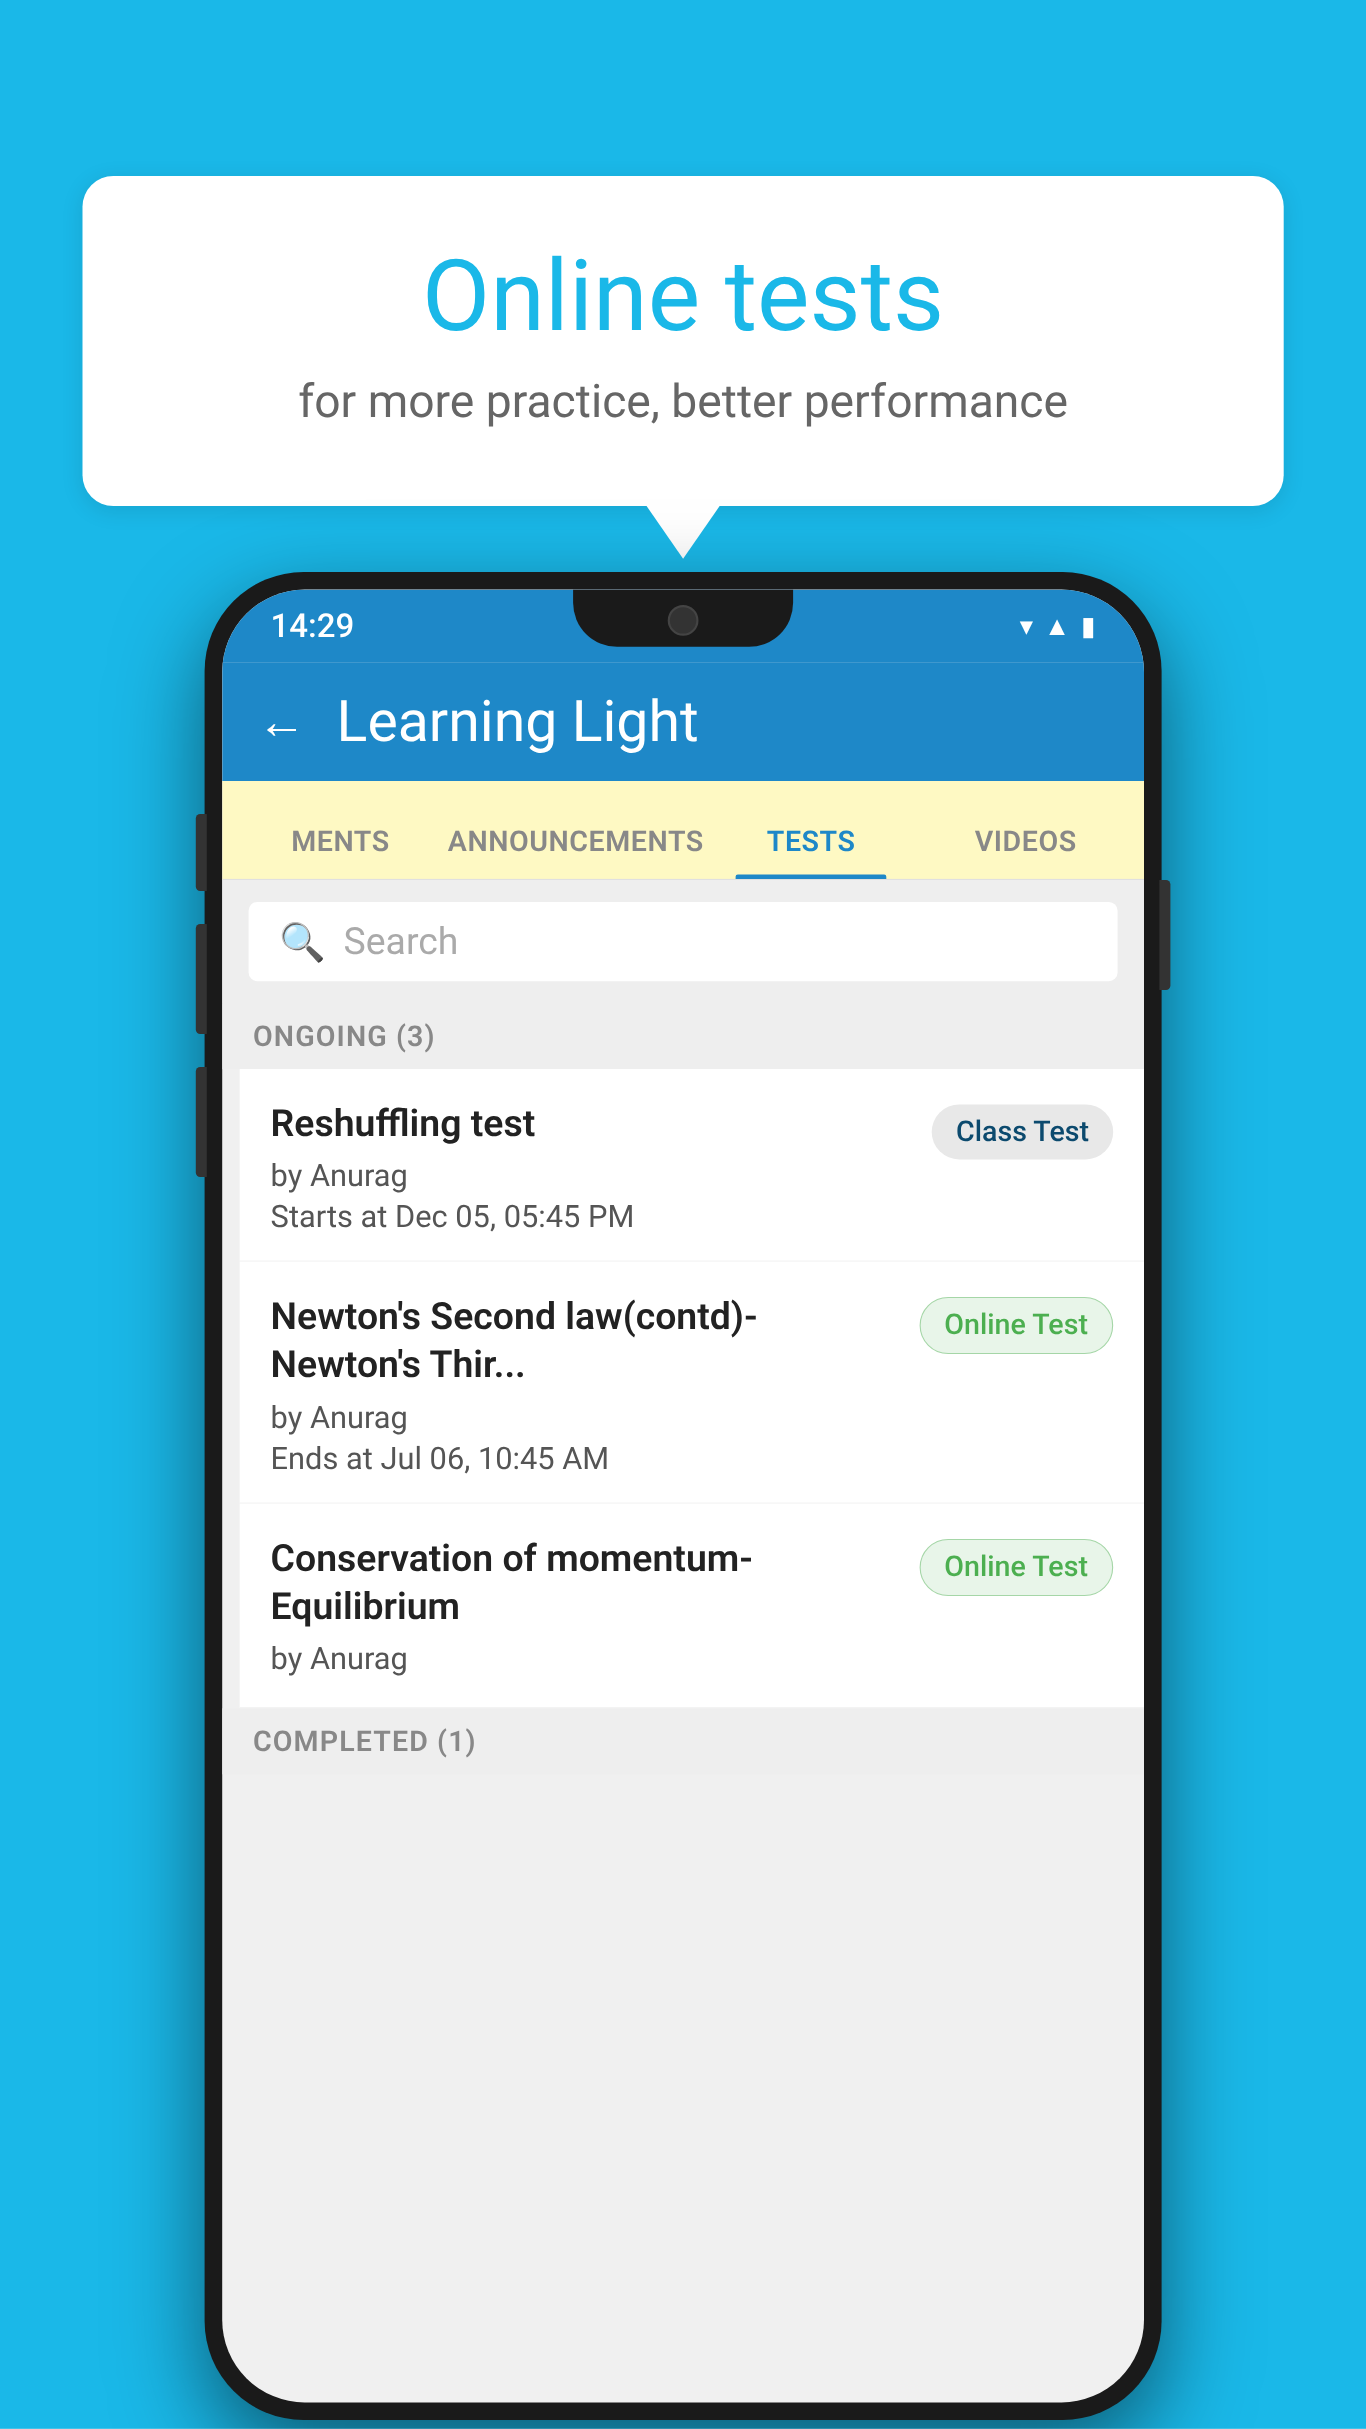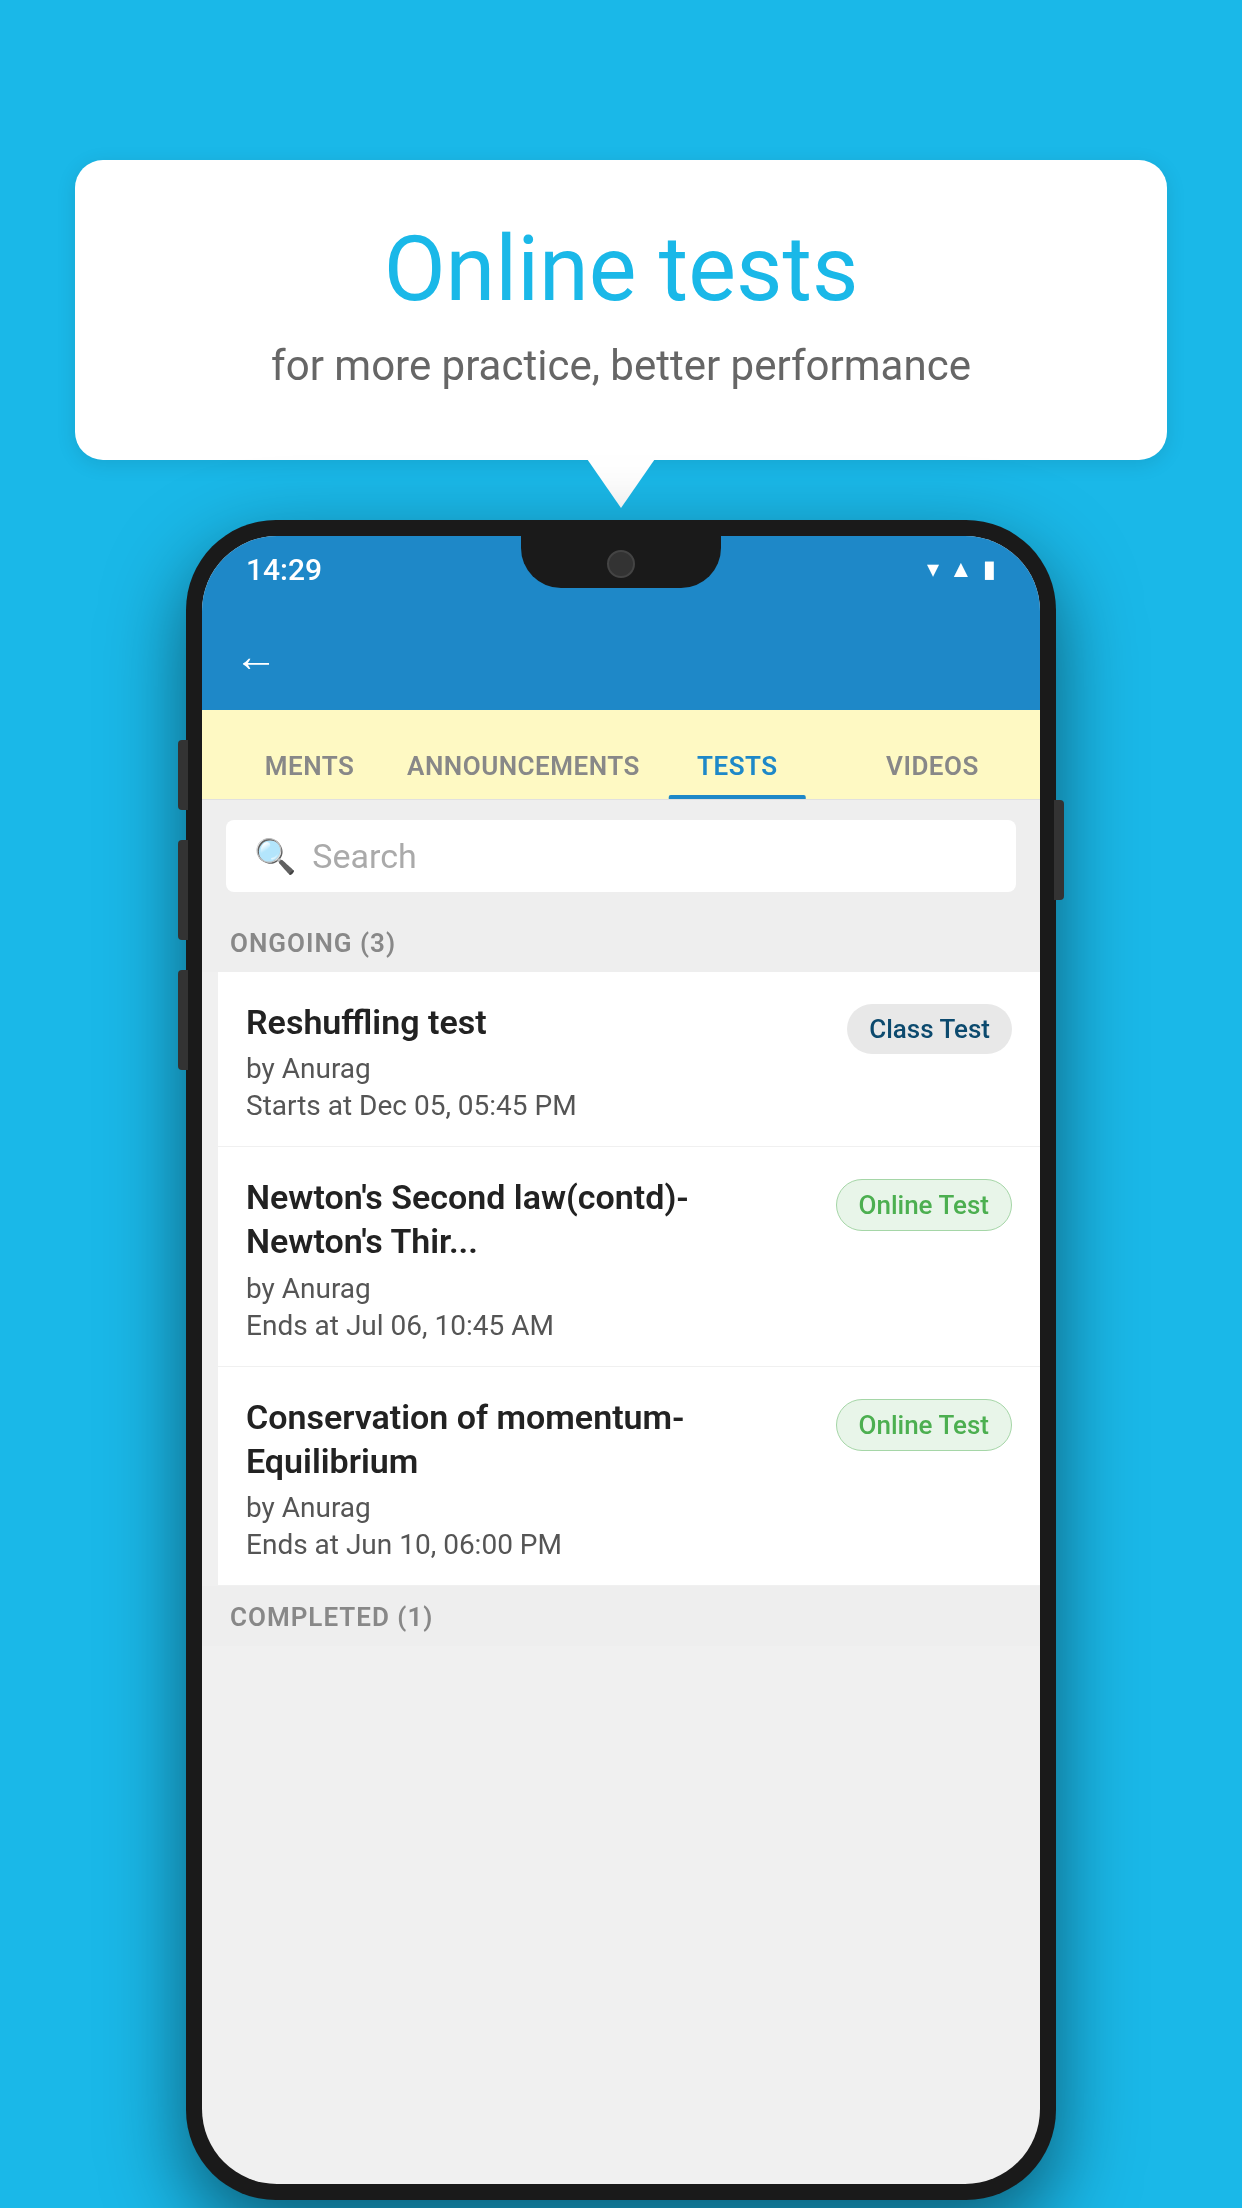--- a/index.html
+++ b/index.html
@@ -357,20 +357,21 @@
       <span class="status-time">14:29</span>
       <div class="status-icons">
         <span class="status-icon">▾</span>
         <span class="status-icon">▲</span>
         <span class="status-icon">▮</span>
       </div>
     </div>
 
     <div class="app-bar">
       <span class="back-arrow">←</span>
+      <span class="app-title">Learning Light</span>
     </div>
 
     <div class="tabs-bar">
       <div class="tab">
         <span>MENTS</span>
       </div>
       <div class="tab">
         <span>ANNOUNCEMENTS</span>
       </div>
       <div class="tab active">
@@ -413,23 +414,20 @@
             <span>Ends at</span>&nbsp;<span>Jul 06, 10:45 AM</span>
           </div>
         </div>
         <div class="test-badge badge-online">Online Test</div>
       </div>
 
       <div class="test-item">
         <div class="test-info">
           <div class="test-name">Conservation of momentum-Equilibrium</div>
           <div class="test-author">by Anurag</div>
-          <div class="test-time">
-            <span>Ends at</span>&nbsp;<span>Jun 10, 06:00 PM</span>
-          </div>
         </div>
         <div class="test-badge badge-online">Online Test</div>
       </div>
 
     </div>
 
     <div class="completed-header">
       <span class="completed-label">COMPLETED (1)</span>
     </div>
 

